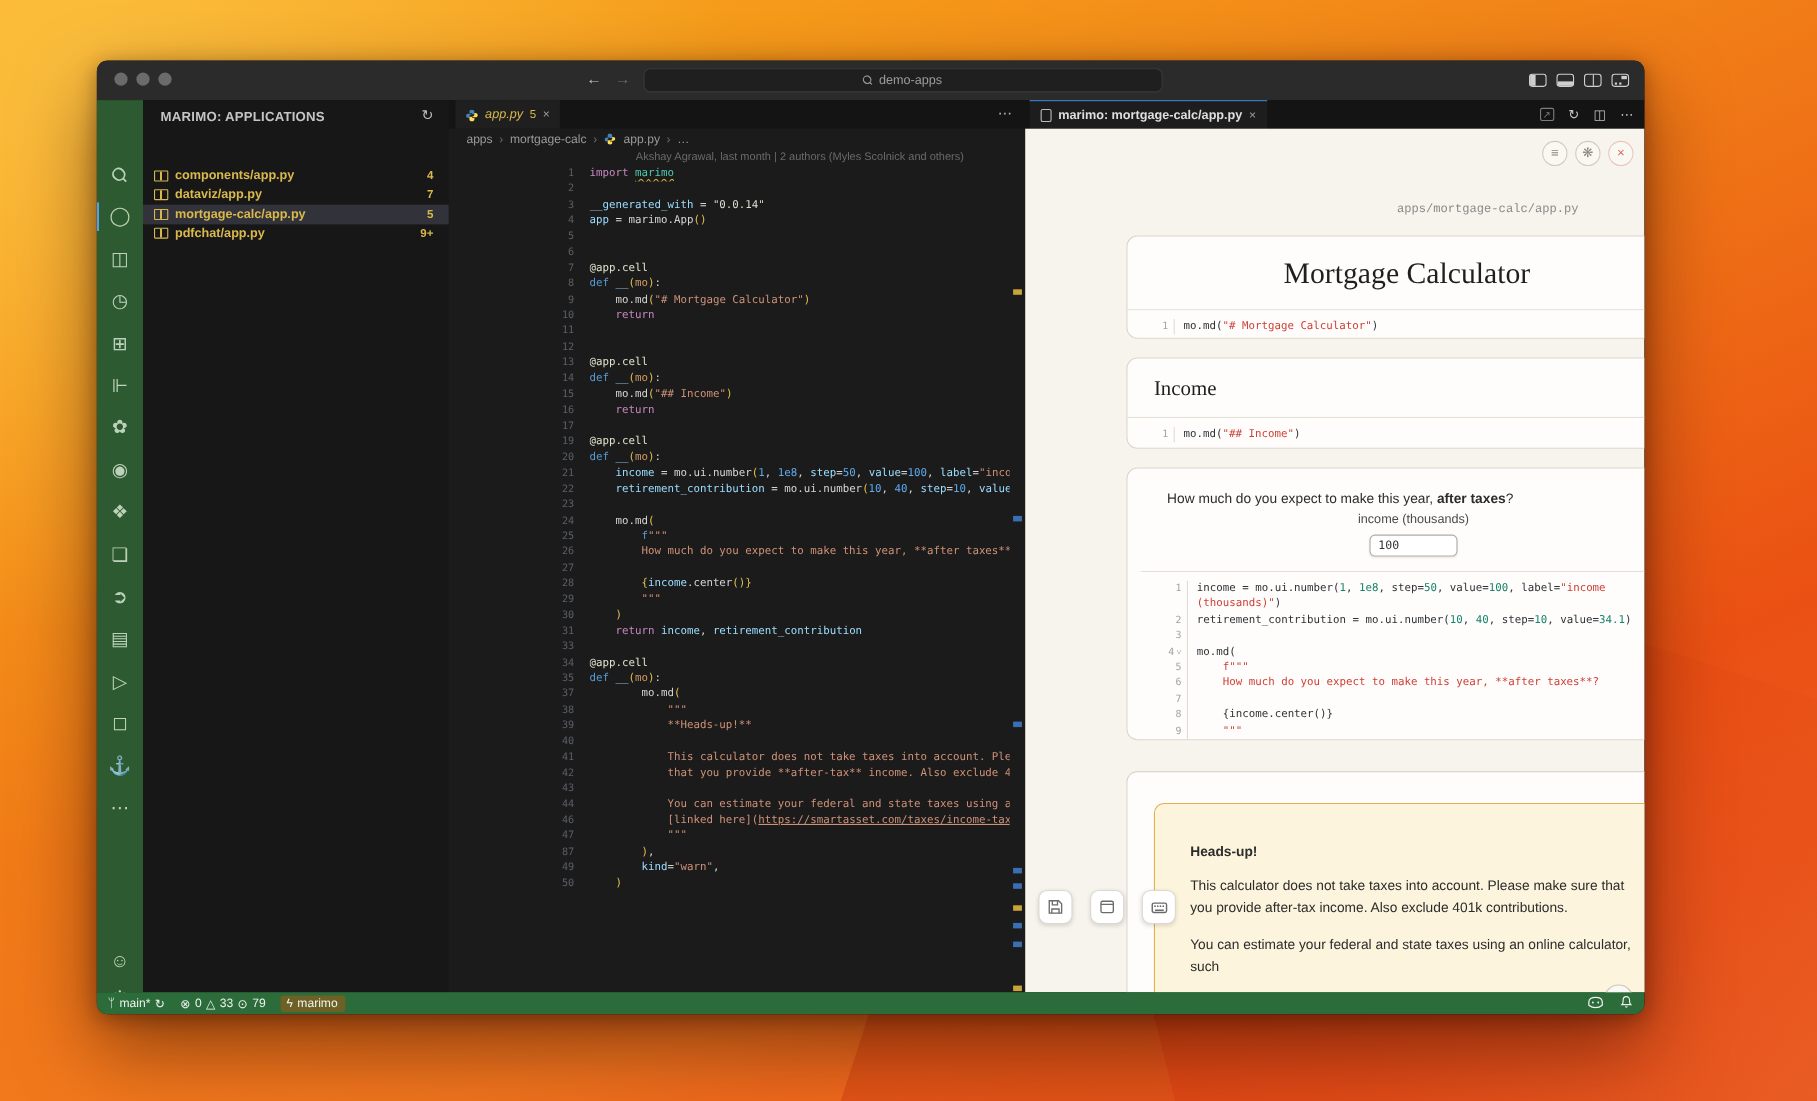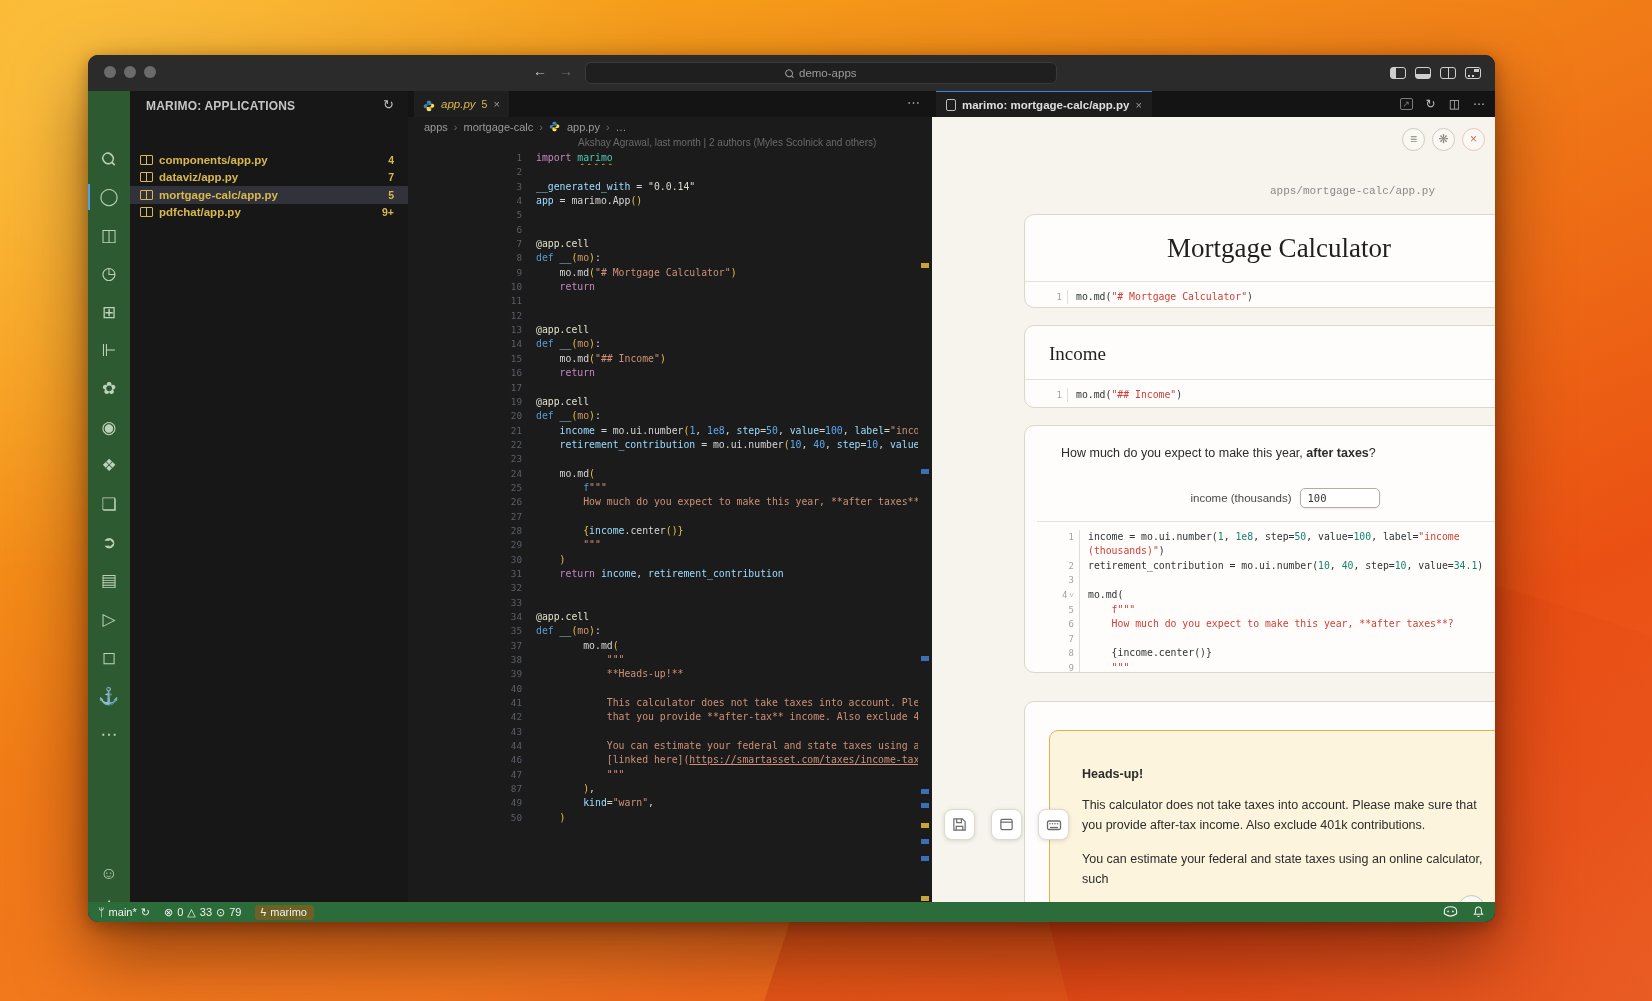--- a/index.html
+++ b/index.html
@@ -263,21 +263,20 @@
         <div class="cl"><span class="ln">22</span><span class="lc"><span class="tk-pl">    </span><span class="tk-var">retirement_contribution</span><span class="tk-pl"> = mo.ui.number</span><span class="tk-br">(</span><span class="tk-num">10</span><span class="tk-pl">, </span><span class="tk-num">40</span><span class="tk-pl">, </span><span class="tk-var">step</span><span class="tk-pl">=</span><span class="tk-num">10</span><span class="tk-pl">, </span><span class="tk-var">value</span></span></div>
         <div class="cl"><span class="ln">23</span><span class="lc"></span></div>
         <div class="cl"><span class="ln">24</span><span class="lc"><span class="tk-pl">    mo.md</span><span class="tk-br">(</span></span></div>
         <div class="cl"><span class="ln">25</span><span class="lc"><span class="tk-kwb">        f</span><span class="tk-str">"""</span></span></div>
         <div class="cl"><span class="ln">26</span><span class="lc"><span class="tk-str">        How much do you expect to make this year, **after taxes**?</span></span></div>
         <div class="cl"><span class="ln">27</span><span class="lc"></span></div>
         <div class="cl"><span class="ln">28</span><span class="lc"><span class="tk-pl">        </span><span class="tk-br">{</span><span class="tk-var">income</span><span class="tk-pl">.center</span><span class="tk-br">()}</span></span></div>
         <div class="cl"><span class="ln">29</span><span class="lc"><span class="tk-str">        """</span></span></div>
         <div class="cl"><span class="ln">30</span><span class="lc"><span class="tk-br">    )</span></span></div>
         <div class="cl"><span class="ln">31</span><span class="lc"><span class="tk-kw">    return</span><span class="tk-pl"> </span><span class="tk-var">income</span><span class="tk-pl">, </span><span class="tk-var">retirement_contribution</span></span></div>
-        <div class="cl"><span class="ln">32</span><span class="lc"></span></div>
         <div class="cl"><span class="ln">33</span><span class="lc"></span></div>
         <div class="cl"><span class="ln">34</span><span class="lc"><span class="tk-dec">@app.cell</span></span></div>
         <div class="cl"><span class="ln">35</span><span class="lc"><span class="tk-kwb">def </span><span class="tk-var">__</span><span class="tk-br">(</span><span class="tk-prm">mo</span><span class="tk-br">)</span><span class="tk-pl">:</span></span></div>
         <div class="cl"><span class="ln">37</span><span class="lc"><span class="tk-pl">        mo.md</span><span class="tk-br">(</span></span></div>
         <div class="cl"><span class="ln">38</span><span class="lc"><span class="tk-str">            """</span></span></div>
         <div class="cl"><span class="ln">39</span><span class="lc"><span class="tk-str">            **Heads-up!**</span></span></div>
         <div class="cl"><span class="ln">40</span><span class="lc"></span></div>
         <div class="cl"><span class="ln">41</span><span class="lc"><span class="tk-str">            This calculator does not take taxes into account. Please make sure</span></span></div>
         <div class="cl"><span class="ln">42</span><span class="lc"><span class="tk-str">            that you provide **after-tax** income. Also exclude 401k contributions.</span></span></div>
         <div class="cl"><span class="ln">43</span><span class="lc"></span></div>
@@ -332,21 +331,21 @@
       <div class="card" style="top:208px; height:83px;">
         <div class="card-title-h2" style="margin:17px 0 0 24px;">Income</div>
         <div class="card-div" style="margin-top:14px;"></div>
         <div style="padding:8px 0 6px 12px;">
             <div class="wrow"><span class="wln">1</span><span class="wlc"><span class="tk-wp">mo.md(</span><span class="tk-ws">"## Income"</span><span class="tk-wp">)</span></span></div>
           </div>
       </div>
 
       <div class="card" style="top:308px; height:248px;padding-left:12px;">
         <div class="q-text" style="margin:20px 24px 0 24px;"><span>How much do you expect to make this year, </span><span class="b">after taxes</span><span>?</span></div>
-        <div class="income-row" style="margin-top:28px;">
+        <div class="income-row" style="margin-top:6px;flex-direction:column;">
           <span class="income-label">income (thousands)</span>
           <input class="income-input" value="100" style="">
         </div>
         <div class="card-div" style="margin-top:13px;"></div>
         <div style="padding:8px 0 6px 12px;">
             <div class="wrow"><span class="wln">1</span><span class="wlc"><span class="tk-wp">income = mo.ui.number(</span><span class="tk-wn">1</span><span class="tk-wp">, </span><span class="tk-wn">1e8</span><span class="tk-wp">, step=</span><span class="tk-wn">50</span><span class="tk-wp">, value=</span><span class="tk-wn">100</span><span class="tk-wp">, label=</span><span class="tk-ws">"income</span></span></div>
             <div class="wrow"><span class="wln"></span><span class="wlc"><span class="tk-ws">(thousands)"</span><span class="tk-wp">)</span></span></div>
             <div class="wrow"><span class="wln">2</span><span class="wlc"><span class="tk-wp">retirement_contribution = mo.ui.number(</span><span class="tk-wn">10</span><span class="tk-wp">, </span><span class="tk-wn">40</span><span class="tk-wp">, step=</span><span class="tk-wn">10</span><span class="tk-wp">, value=</span><span class="tk-wn">34.1</span><span class="tk-wp">)</span></span></div>
             <div class="wrow"><span class="wln">3</span><span class="wlc"></span></div>
             <div class="wrow"><span class="wln">4<span class="wfold">˅</span></span><span class="wlc"><span class="tk-wp">mo.md(</span></span></div>

